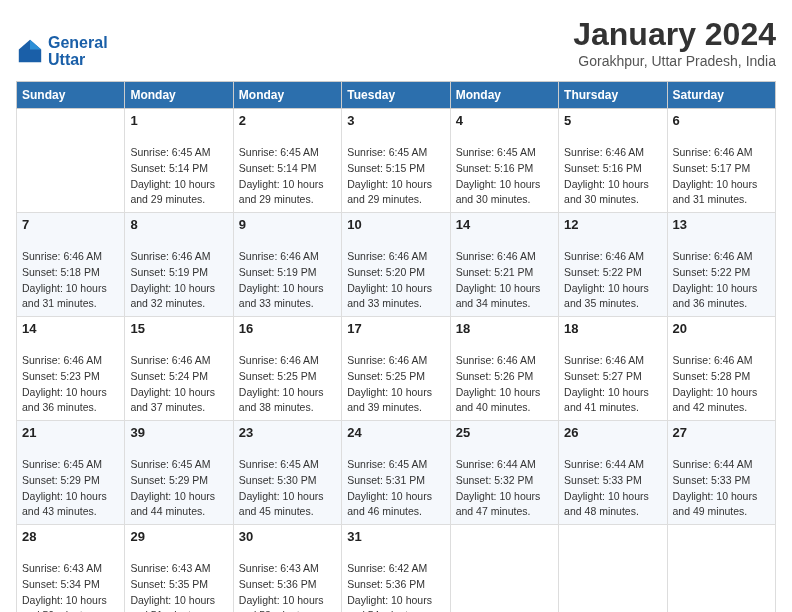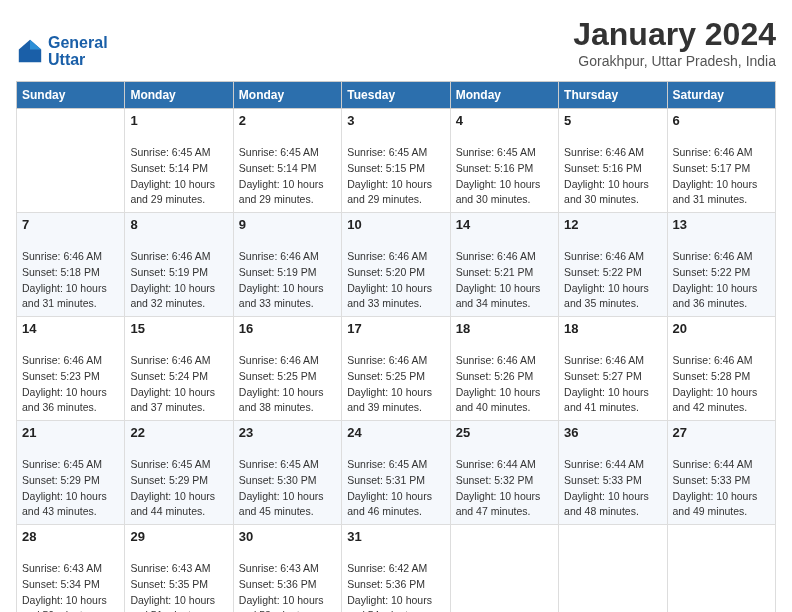--- a/index.html
+++ b/index.html
@@ -263,21 +263,21 @@
       </tr>
       <tr class="row-alt">
         <td>
           <div class="day-num">21</div>
           <div class="day-info" style="white-space: pre-line;">Sunrise: 6:45 AM
 Sunset: 5:29 PM
 Daylight: 10 hours
 and 43 minutes.</div>
         </td>
         <td>
-          <div class="day-num">22</div>
+          <div class="day-num">39</div>
           <div class="day-info" style="white-space: pre-line;">Sunrise: 6:45 AM
 Sunset: 5:29 PM
 Daylight: 10 hours
 and 44 minutes.</div>
         </td>
         <td>
           <div class="day-num">23</div>
           <div class="day-info" style="white-space: pre-line;">Sunrise: 6:45 AM
 Sunset: 5:30 PM
 Daylight: 10 hours
@@ -291,21 +291,21 @@
 and 46 minutes.</div>
         </td>
         <td>
           <div class="day-num">25</div>
           <div class="day-info" style="white-space: pre-line;">Sunrise: 6:44 AM
 Sunset: 5:32 PM
 Daylight: 10 hours
 and 47 minutes.</div>
         </td>
         <td>
-          <div class="day-num">36</div>
+          <div class="day-num">26</div>
           <div class="day-info" style="white-space: pre-line;">Sunrise: 6:44 AM
 Sunset: 5:33 PM
 Daylight: 10 hours
 and 48 minutes.</div>
         </td>
         <td>
           <div class="day-num">27</div>
           <div class="day-info" style="white-space: pre-line;">Sunrise: 6:44 AM
 Sunset: 5:33 PM
 Daylight: 10 hours

